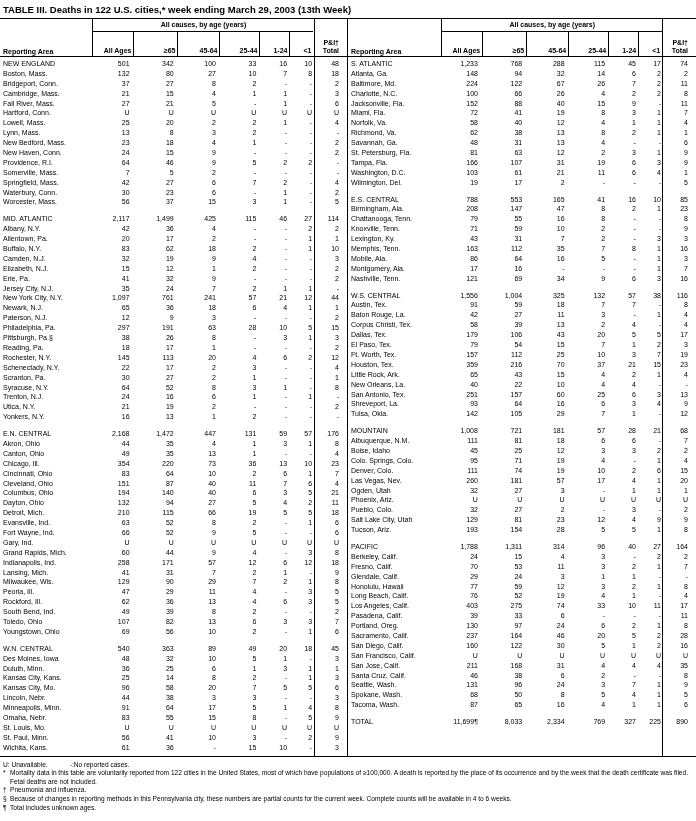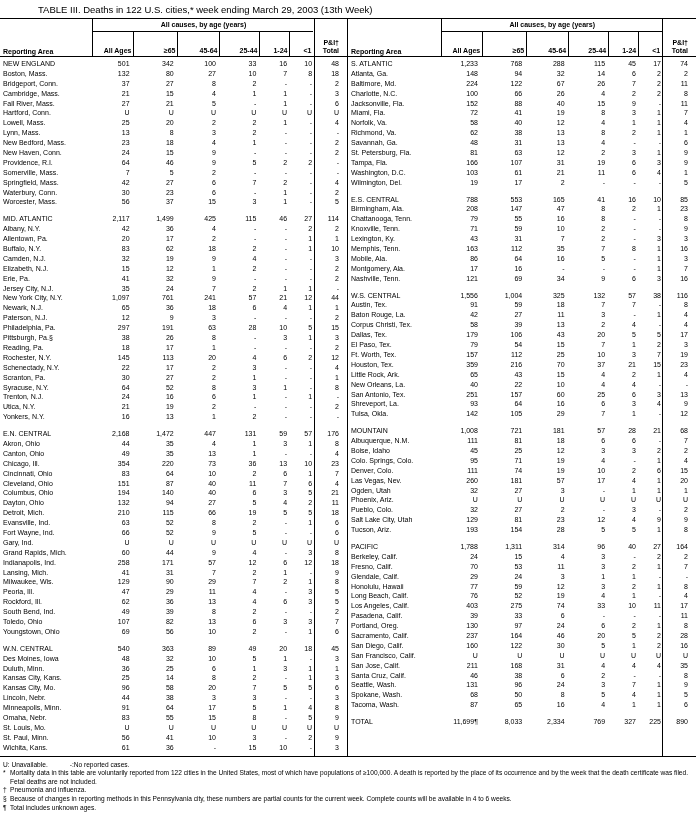--- a/index.html
+++ b/index.html
@@ -2,23 +2,22 @@
 <html><head>
 <meta charset="utf-8">
 <style>
   html,body{margin:0;padding:0;background:#fff;}
   #page{
     width:696px;height:821px;background:#fff;color:#000;
     font-family:"Liberation Sans","DejaVu Sans",sans-serif;
     position:relative;overflow:hidden;
   }
   #title{
-    font-size:9.5px;font-weight:normal;padding:4px 8px 3px 3px;letter-spacing:0;
+    font-size:9.5px;font-weight:bold;padding:4px 8px 3px 3px;letter-spacing:0;
     white-space:nowrap;
-    margin-left:35px;
   }
   #table-wrap{
     border-top:1px solid #000;border-bottom:1px solid #000;
     display:flex;align-items:stretch;width:696px;
   }
   .half{width:348px;position:relative;}
   .half.left{border-right:1px solid #000;width:347px;}
   .pi-rule{position:absolute;top:0;bottom:0;left:314px;width:1px;background:#000;}
   .thead{display:flex;border-bottom:1px solid #000;height:37px;}
   .th-name{width:94px;display:flex;align-items:flex-end;padding:0 0 1px 3px;

